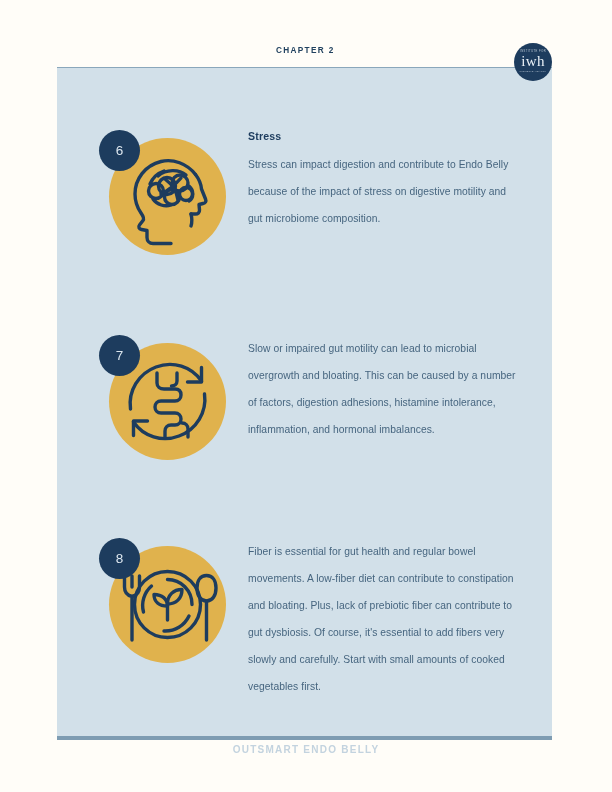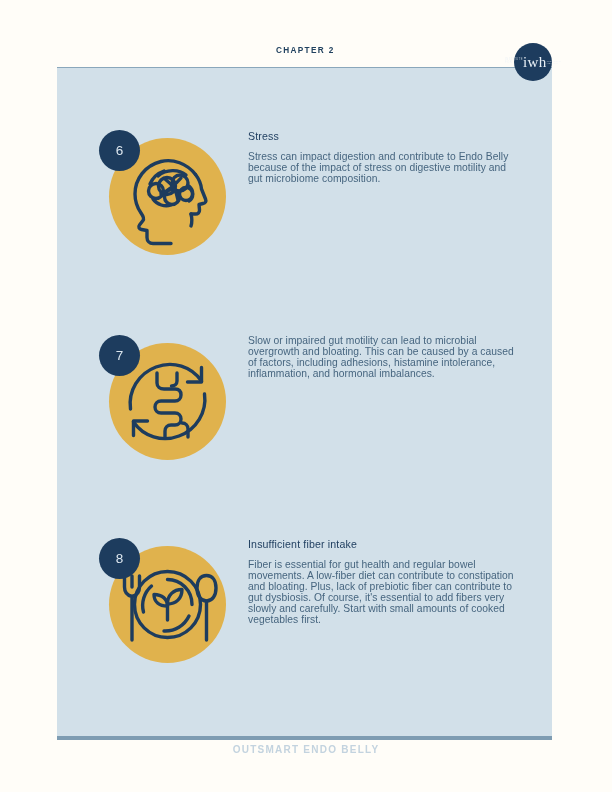--- a/index.html
+++ b/index.html
@@ -53,20 +53,21 @@
   .logo {
     position: absolute;
     left: 514px;
     top: 43px;
     width: 38px;
     height: 38px;
     border-radius: 50%;
     background: #1d3c5e;
     color: #e9f0f6;
     display: flex;
+    flex-direction: column;
     align-items: center;
     justify-content: center;
     z-index: 6;
   }
   .logo-top {
     font-size: 2.6px;
     letter-spacing: 0.5px;
     line-height: 1;
     opacity: .75;
     margin-bottom: 1px;
@@ -147,28 +148,28 @@
   }
 
   .text-col {
     position: absolute;
     left: 191px;
     top: 0;
     width: 272px;
   }
   .item-title {
     font-size: 10.6px;
-    font-weight: 400;
+    font-weight: 700;
     color: #1d3c5e;
     margin: 0 0 9px 0;
     letter-spacing: .15px;
   }
   .item-body {
     font-size: 10.3px;
-    line-height: 11px;
+    line-height: 27px;
     color: #46657f;
     margin: 0;
     letter-spacing: .05px;
   }
 
   
   .footer-rule {
     position: absolute;
     left: 57px;
     top: 738px;
@@ -271,21 +272,21 @@
                      C72 79.5 69.5 82 66 82
                      L62 82 C58.5 82 56 84.5 56 88
                      L56 94"></path>
             <path d="M68 30 L68 38 C68 41 65.5 43 62.5 43"></path>
             <path d="M79 94 L79 86 C79 82.5 76.5 80 73 80"></path>
           </g>
         </svg>
         <div class="badge">7</div>
       </div>
       <div class="text-col">
-        <p class="item-body">Slow or impaired gut motility can lead to microbial overgrowth and bloating. This can be caused by a caused of factors, including adhesions, histamine intolerance, inflammation, and hormonal imbalances.</p>
+        <p class="item-body">Slow or impaired gut motility can lead to microbial overgrowth and bloating. This can be caused by a number of factors, digestion adhesions, histamine intolerance, inflammation, and hormonal imbalances.</p>
       </div>
     </div>
 
     <div class="item item-3">
       <div class="icon-wrap">
         <div class="icon-disc"></div>
         <svg class="icon-art" viewBox="0 0 117 117">
           <g fill="none" stroke="#1d3c5e" stroke-width="3.4" stroke-linecap="round" stroke-linejoin="round">
 
             <circle cx="58.5" cy="58.5" r="33"></circle>
@@ -301,21 +302,20 @@
             <path d="M23 30 L23 41"></path>
             <path d="M30.5 30 L30.5 41 C30.5 46 27.5 49.5 23 50.5"></path>
 
             <path d="M97.5 94 L97.5 55"></path>
             <path d="M97.5 55 C91.5 55 88 49.5 88 42 C88 34.5 91.5 29.5 97.5 29.5 C103.5 29.5 107 34.5 107 42 C107 49.5 103.5 55 97.5 55 Z"></path>
           </g>
         </svg>
         <div class="badge">8</div>
       </div>
       <div class="text-col">
-        <p class="item-title">Insufficient fiber intake</p>
         <p class="item-body">Fiber is essential for gut health and regular bowel movements. A low-fiber diet can contribute to constipation and bloating. Plus, lack of prebiotic fiber can contribute to gut dysbiosis. Of course, it's essential to add fibers very slowly and carefully. Start with small amounts of cooked vegetables first.</p>
       </div>
     </div>
 
   </div>
 
   <div class="footer-rule"></div>
   <div class="footer-text">OUTSMART ENDO BELLY</div>
 
 </div>

